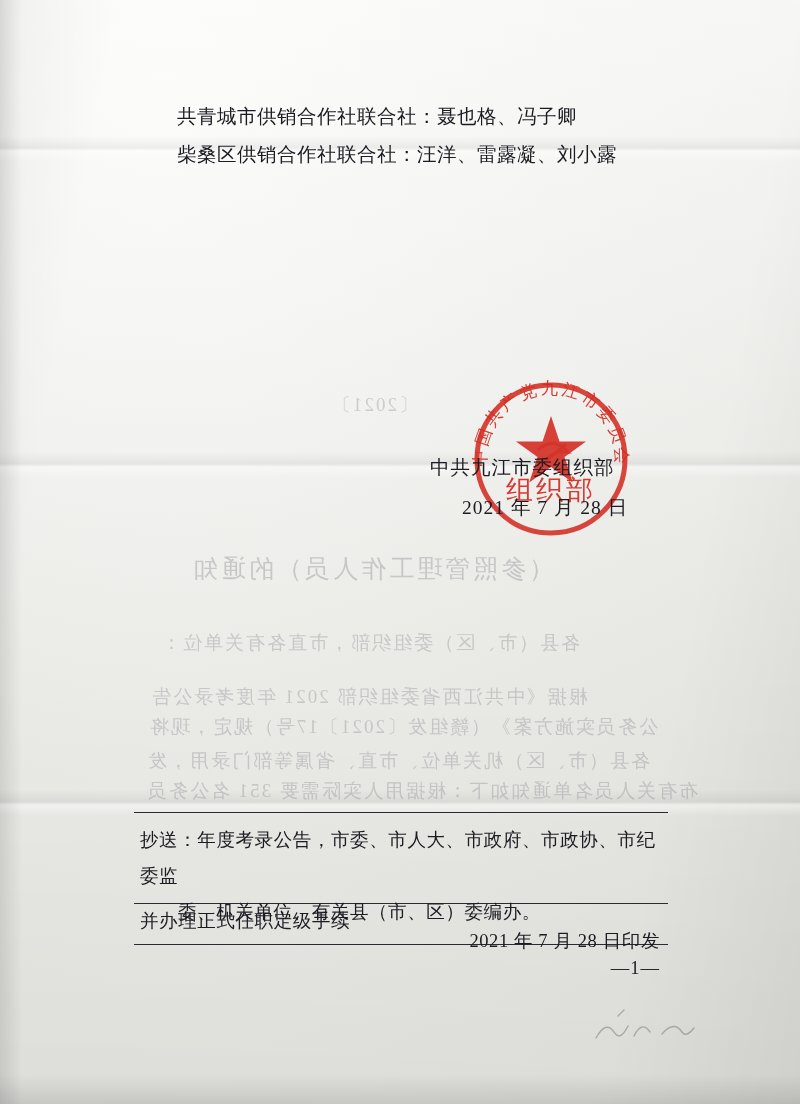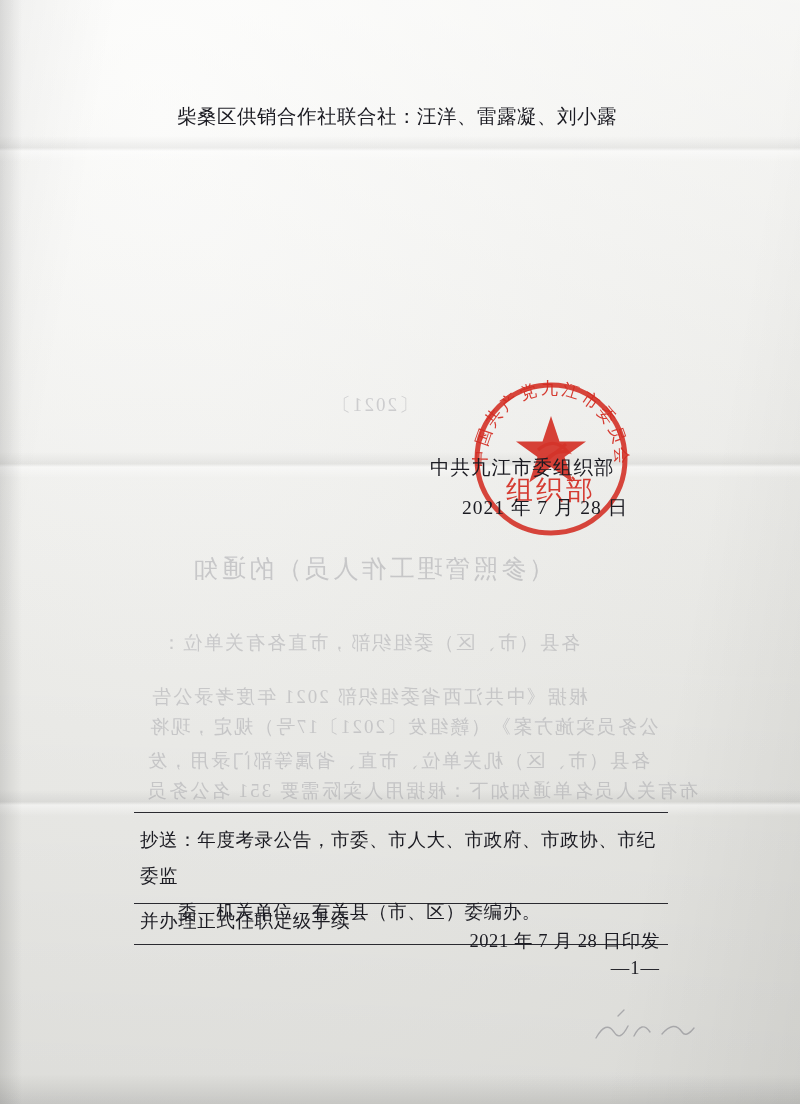--- a/index.html
+++ b/index.html
@@ -190,20 +190,21 @@
 
   <div class="ghost" style="left:330px; top:392px;">〔2021〕</div>
   <div class="ghost big" style="left:190px; top:552px;">（参照管理工作人员）的通知</div>
   <div class="ghost" style="left:160px; top:630px;">各县（市、区）委组织部，市直各有关单位：</div>
   <div class="ghost" style="left:150px; top:684px;">根据《中共江西省委组织部 2021 年度考录公告</div>
   <div class="ghost" style="left:148px; top:714px;">公务员实施方案》（赣组发〔2021〕17号）规定，现将</div>
   <div class="ghost" style="left:146px; top:748px;">各县（市、区）机关单位、市直、省属等部门录用，发</div>
   <div class="ghost" style="left:146px; top:778px;">布有关人员名单通知如下：根据用人实际需要 351 名公务员</div>
 
   <div class="content">
+    <div class="line indent">共青城市供销合作社联合社：聂也格、冯子卿</div>
     <div class="line indent">柴桑区供销合作社联合社：汪洋、雷露凝、刘小露</div>
   </div>
 
   <svg class="seal" viewBox="0 0 174 174">
     <defs>
       <path id="sealArcTop" d="M 22,87 A 65,65 0 0 1 152,87"></path>
       <path id="sealArcBottom" d="M 30,87 A 57,57 0 0 0 144,87"></path>
     </defs>
     <g opacity="0.88" fill="none" stroke="#d32c22">
       <circle cx="87" cy="87" r="74" stroke-width="5"></circle>

